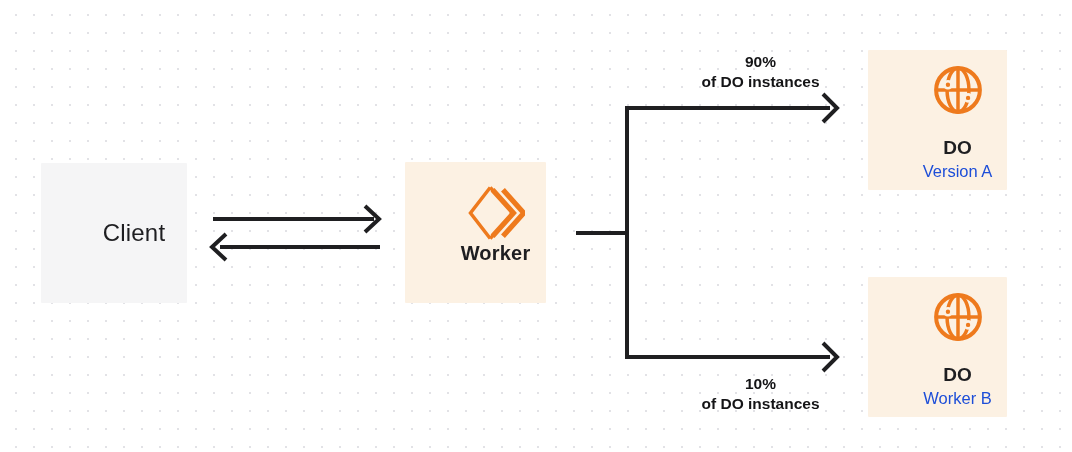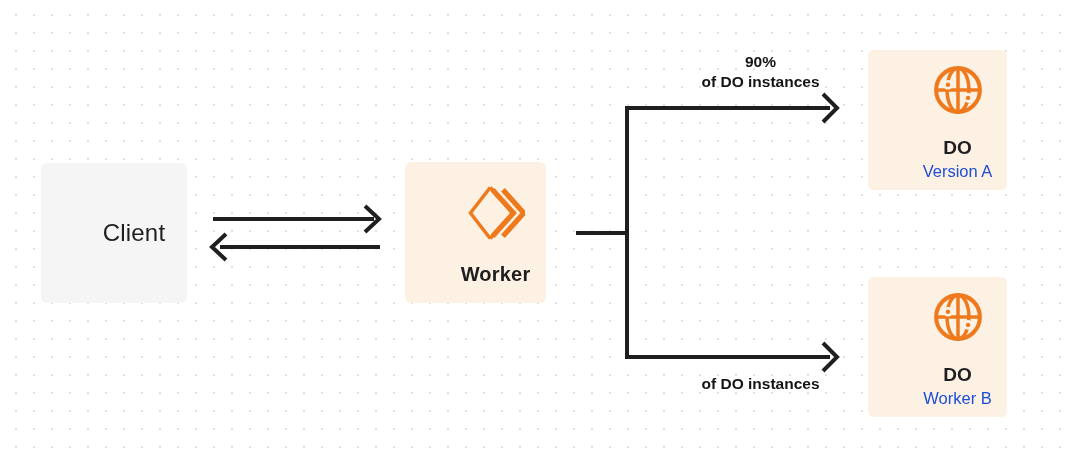--- a/index.html
+++ b/index.html
@@ -18,21 +18,21 @@
     background-size: 18px 18px;
     background-position: 7px 6px;
   }
   .connectors {
     position: absolute;
     left: 0; top: 0;
     width: 1072px; height: 452px;
   }
   .node {
     position: absolute;
-    border-radius: 6px;
+    border-radius: 1px;
     display: flex;
     flex-direction: column;
     align-items: center;
     box-sizing: border-box;
     color: #1e1e21;
     padding-left: 40px;
   }
   .node-client {
     left: 41px; top: 163px;
     width: 146px; height: 140px;
@@ -45,21 +45,20 @@
     letter-spacing: .2px;
   }
   .node-worker {
     left: 405px; top: 162px;
     width: 141px; height: 141px;
     background: #fcf1e3;
     padding-top: 22px;
   }
   .node-worker .icon-wrap { width: 58px; height: 58px; }
   .node-worker .node-title {
-    margin-top: 21px;
     font-size: 20px;
     font-weight: 700;
     letter-spacing: .2px;
   }
   .node-do {
     left: 868px;
     width: 139px; height: 140px;
     background: #fcf1e3;
     padding-top: 12px;
   }
@@ -141,20 +140,21 @@
     </span>
     <span class="node-title">Worker</span>
   </div>
 
   <div class="split-label split-label-top">
     <div>90%</div>
     <div>of DO instances</div>
   </div>
 
   <div class="split-label split-label-bottom">
+    <div>10%</div>
     <div>of DO instances</div>
   </div>
 
   <div class="node node-do node-do-a">
     <span class="icon-wrap">
       <svg viewBox="0 0 64 64">
         <g fill="none" stroke="#ee7a1d">
           <circle cx="32" cy="32" r="25" stroke-width="4.6"></circle>
           <ellipse cx="32" cy="32" rx="12.5" ry="25" stroke-width="4"></ellipse>
           <path d="M32 8 V56" stroke-width="4"></path>

